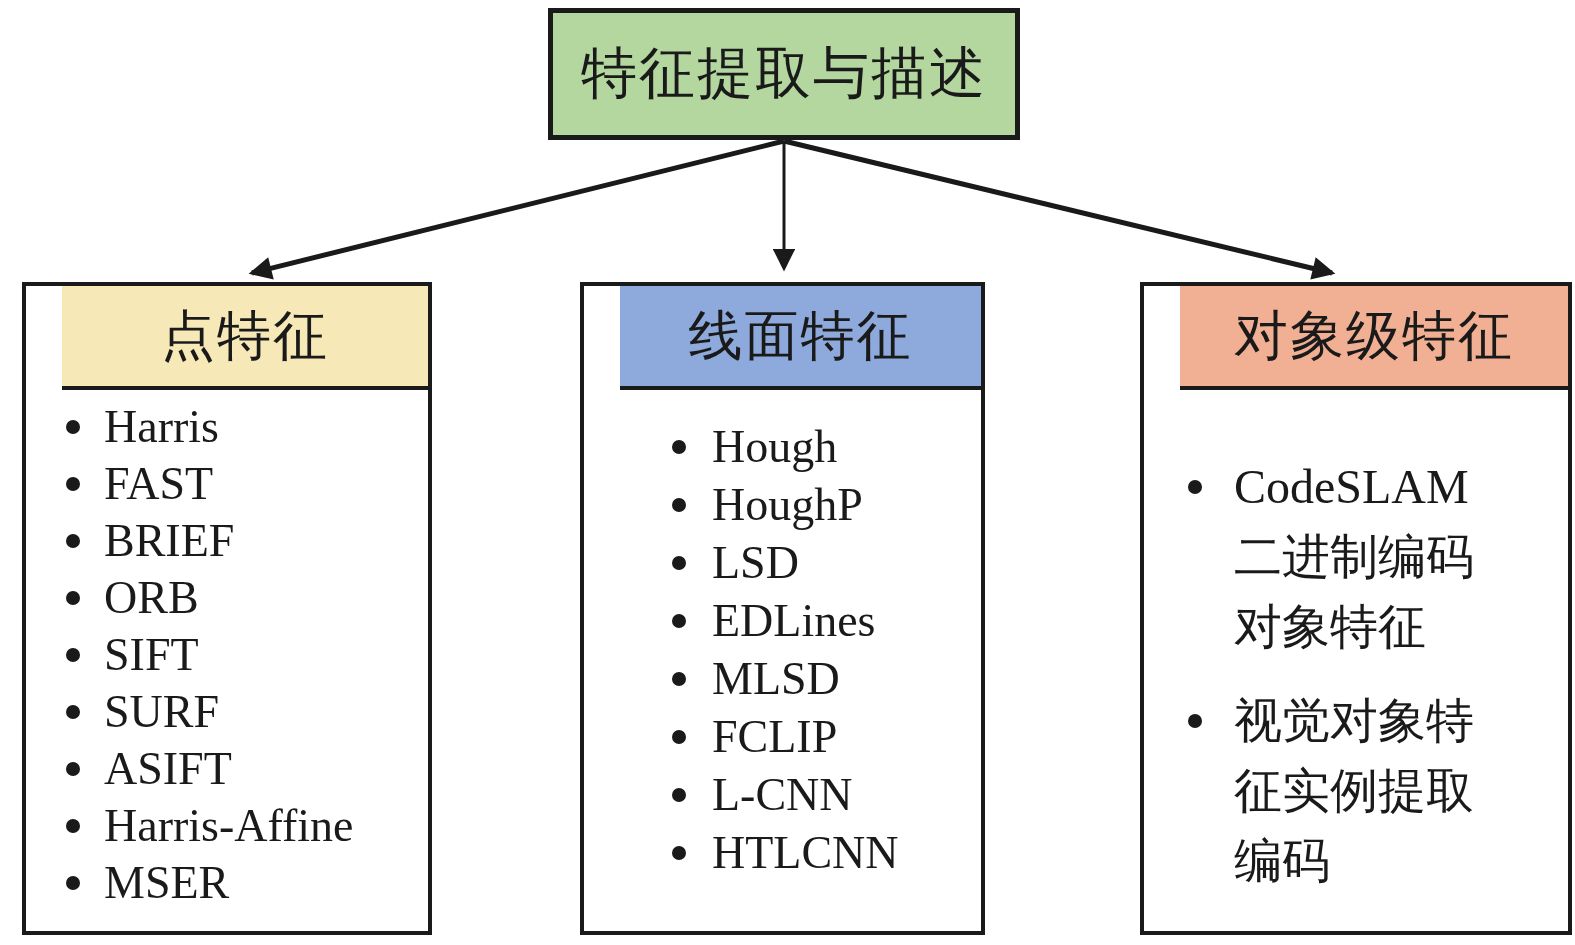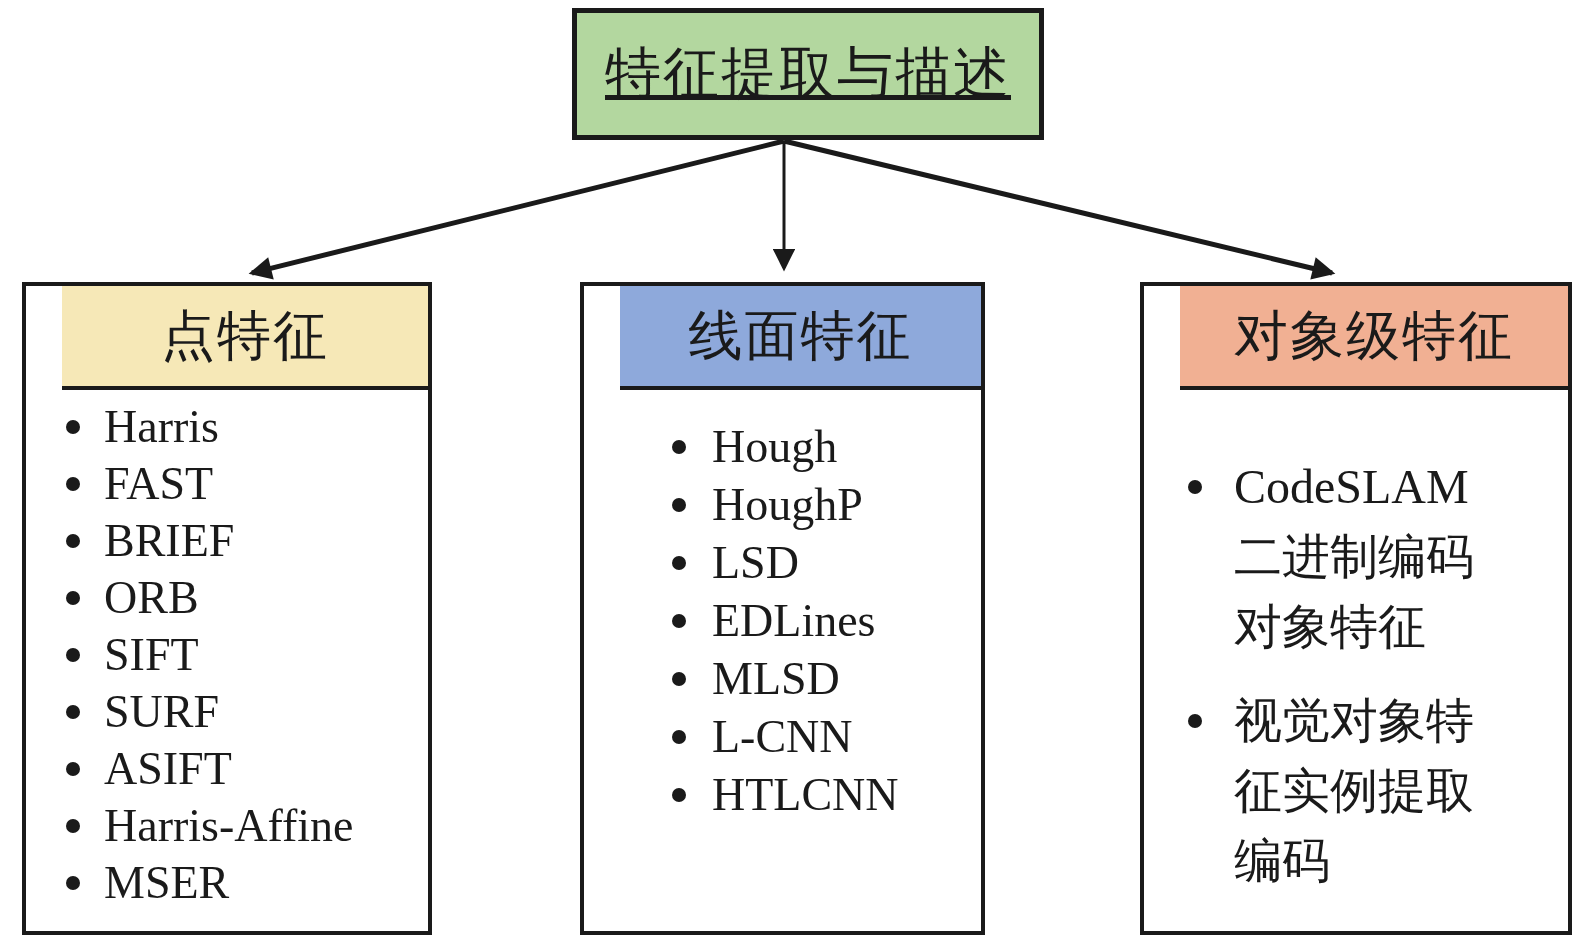--- a/index.html
+++ b/index.html
@@ -10,28 +10,27 @@
     position: relative;
     width: 1575px;
     height: 945px;
     background: #ffffff;
     overflow: hidden;
   }
 
   
   .root-box {
     position: absolute;
-    left: 572px; top: 8px;
+    left: 548px; top: 8px;
     width: 472px; height: 132px;
     background: #b3d79f;
     border: 5px solid #1a1a1a;
     display: flex; align-items: center; justify-content: center;
     font-size: 56px;
     letter-spacing: 2px;
-    text-decoration: underline;
   }
 
   
   .arrows {
     position: absolute;
     left: 0; top: 0; width: 1575px; height: 945px;
     pointer-events: none;
   }
 
   
@@ -184,20 +183,24 @@
         <li class="item">
             <span class="bullet"></span>
             <span class="item-label">EDLines</span>
           </li>
         <li class="item">
             <span class="bullet"></span>
             <span class="item-label">MLSD</span>
           </li>
         <li class="item">
             <span class="bullet"></span>
+            <span class="item-label">FCLIP</span>
+          </li>
+        <li class="item">
+            <span class="bullet"></span>
             <span class="item-label">L-CNN</span>
           </li>
         <li class="item">
             <span class="bullet"></span>
             <span class="item-label">HTLCNN</span>
           </li>
       </ul>
     </div>
   </div>
 

